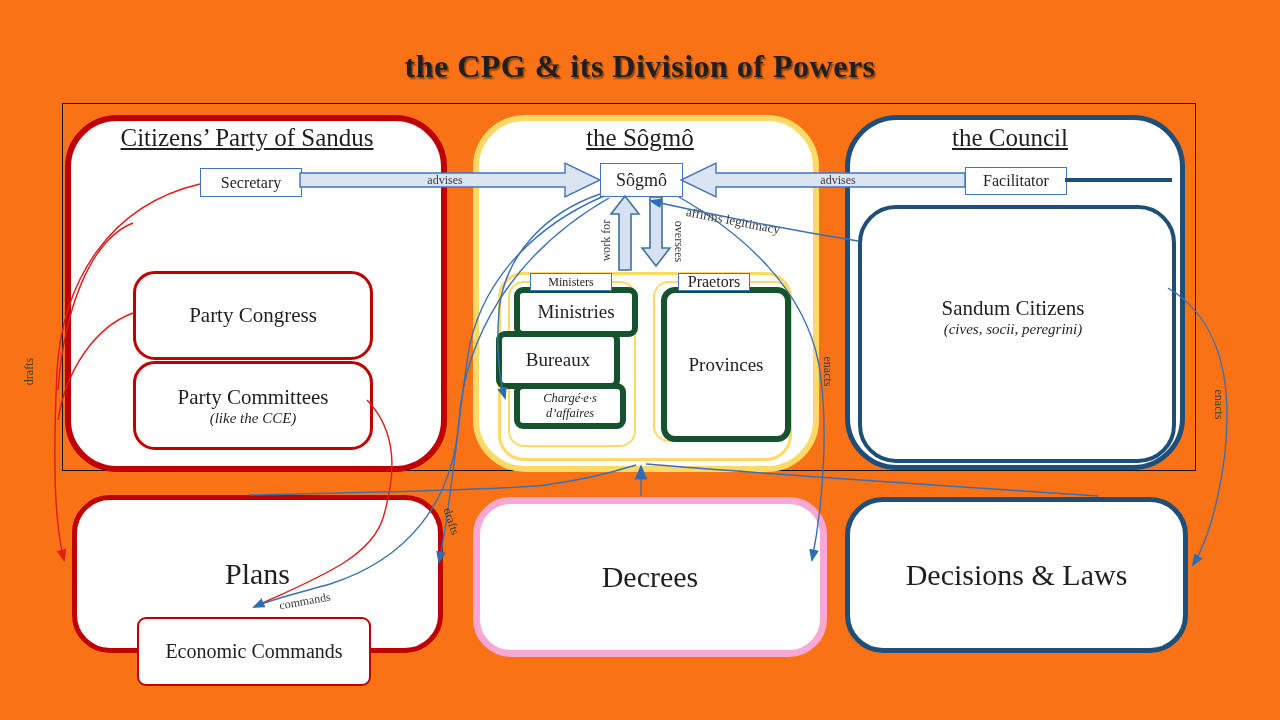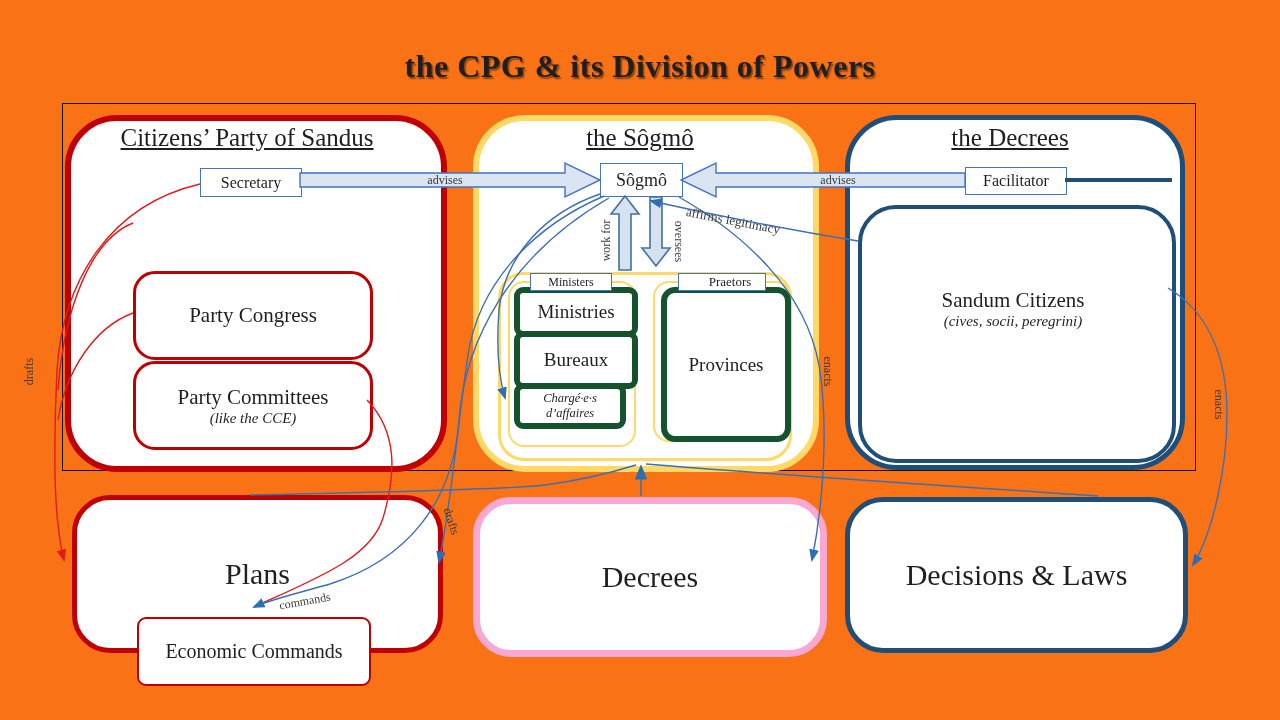--- a/index.html
+++ b/index.html
@@ -50,44 +50,44 @@
     <span>Secretary</span>
   </div>
 
   <div class="abs container sogmo-c"></div>
   <div class="abs sec-head" style="left:500px;top:124px;width:280px;">the Sôgmô</div>
   <div class="abs admin"></div>
   <div class="abs ygroup" style="left:508px;top:281px;width:124px;height:162px;"></div>
   <div class="abs ybox" style="left:514px;top:287px;width:112px;height:38px;border-radius:9px;">
     <span>Ministries</span>
   </div>
-  <div class="abs ybox" style="left:514px;top:331px;width:112px;height:46px;border-radius:9px;">
+  <div class="abs ybox" style="left:496px;top:331px;width:112px;height:46px;border-radius:9px;">
     <span>Bureaux</span>
   </div>
   <div class="abs ybox" style="left:514px;top:383px;width:112px;height:45px;border-radius:9px;font-size:12.5px;font-style:italic;padding:17px 14px;box-sizing:border-box;text-align:center;">
     <span>Chargé·e·s d’affaires</span>
   </div>
   <div class="abs ygroup" style="left:653px;top:281px;width:134px;height:157px;"></div>
   <div class="abs ybox" style="left:661px;top:287px;width:118px;height:143px;border-radius:14px;">
     <span>Provinces</span>
   </div>
   <div class="abs bluetag" style="left:530px;top:273px;width:80px;height:16px;font-size:12px;border-width:1.2px;">
     <span>Ministers</span>
   </div>
-  <div class="abs bluetag" style="left:678px;top:273px;width:70px;height:16px;font-size:13px;border-width:1.2px;padding-left:16px;">
+  <div class="abs bluetag" style="left:678px;top:273px;width:70px;height:16px;font-size:16px;border-width:1.2px;">
     <span>Praetors</span>
   </div>
   <div class="abs bluetag" style="left:600px;top:163px;width:81px;height:32px;font-size:18px;">
     <span>Sôgmô</span>
   </div>
 
   <div class="abs container council-c"></div>
-  <div class="abs sec-head" style="left:880px;top:124px;width:260px;">the Decrees</div>
+  <div class="abs sec-head" style="left:880px;top:124px;width:260px;">the Council</div>
   <div class="abs nbox" style="left:858px;top:205px;width:310px;height:250px;"></div>
-  <div class="abs" style="left:880px;top:288px;width:266px;text-align:center;z-index:12;">
+  <div class="abs" style="left:880px;top:296px;width:266px;text-align:center;z-index:12;">
     <div style="font-size:21px;">Sandum Citizens</div>
     <div class="note">(cives, socii, peregrini)</div>
   </div>
   <div class="abs bluetag" style="left:965px;top:167px;width:100px;height:26px;font-size:16px;">
     <span>Facilitator</span>
   </div>
 
   <div class="abs bigbox" style="left:72px;top:495px;width:361px;height:148px;border:5px solid #c00000;border-radius:38px;">
     <span>Plans</span>
   </div>

